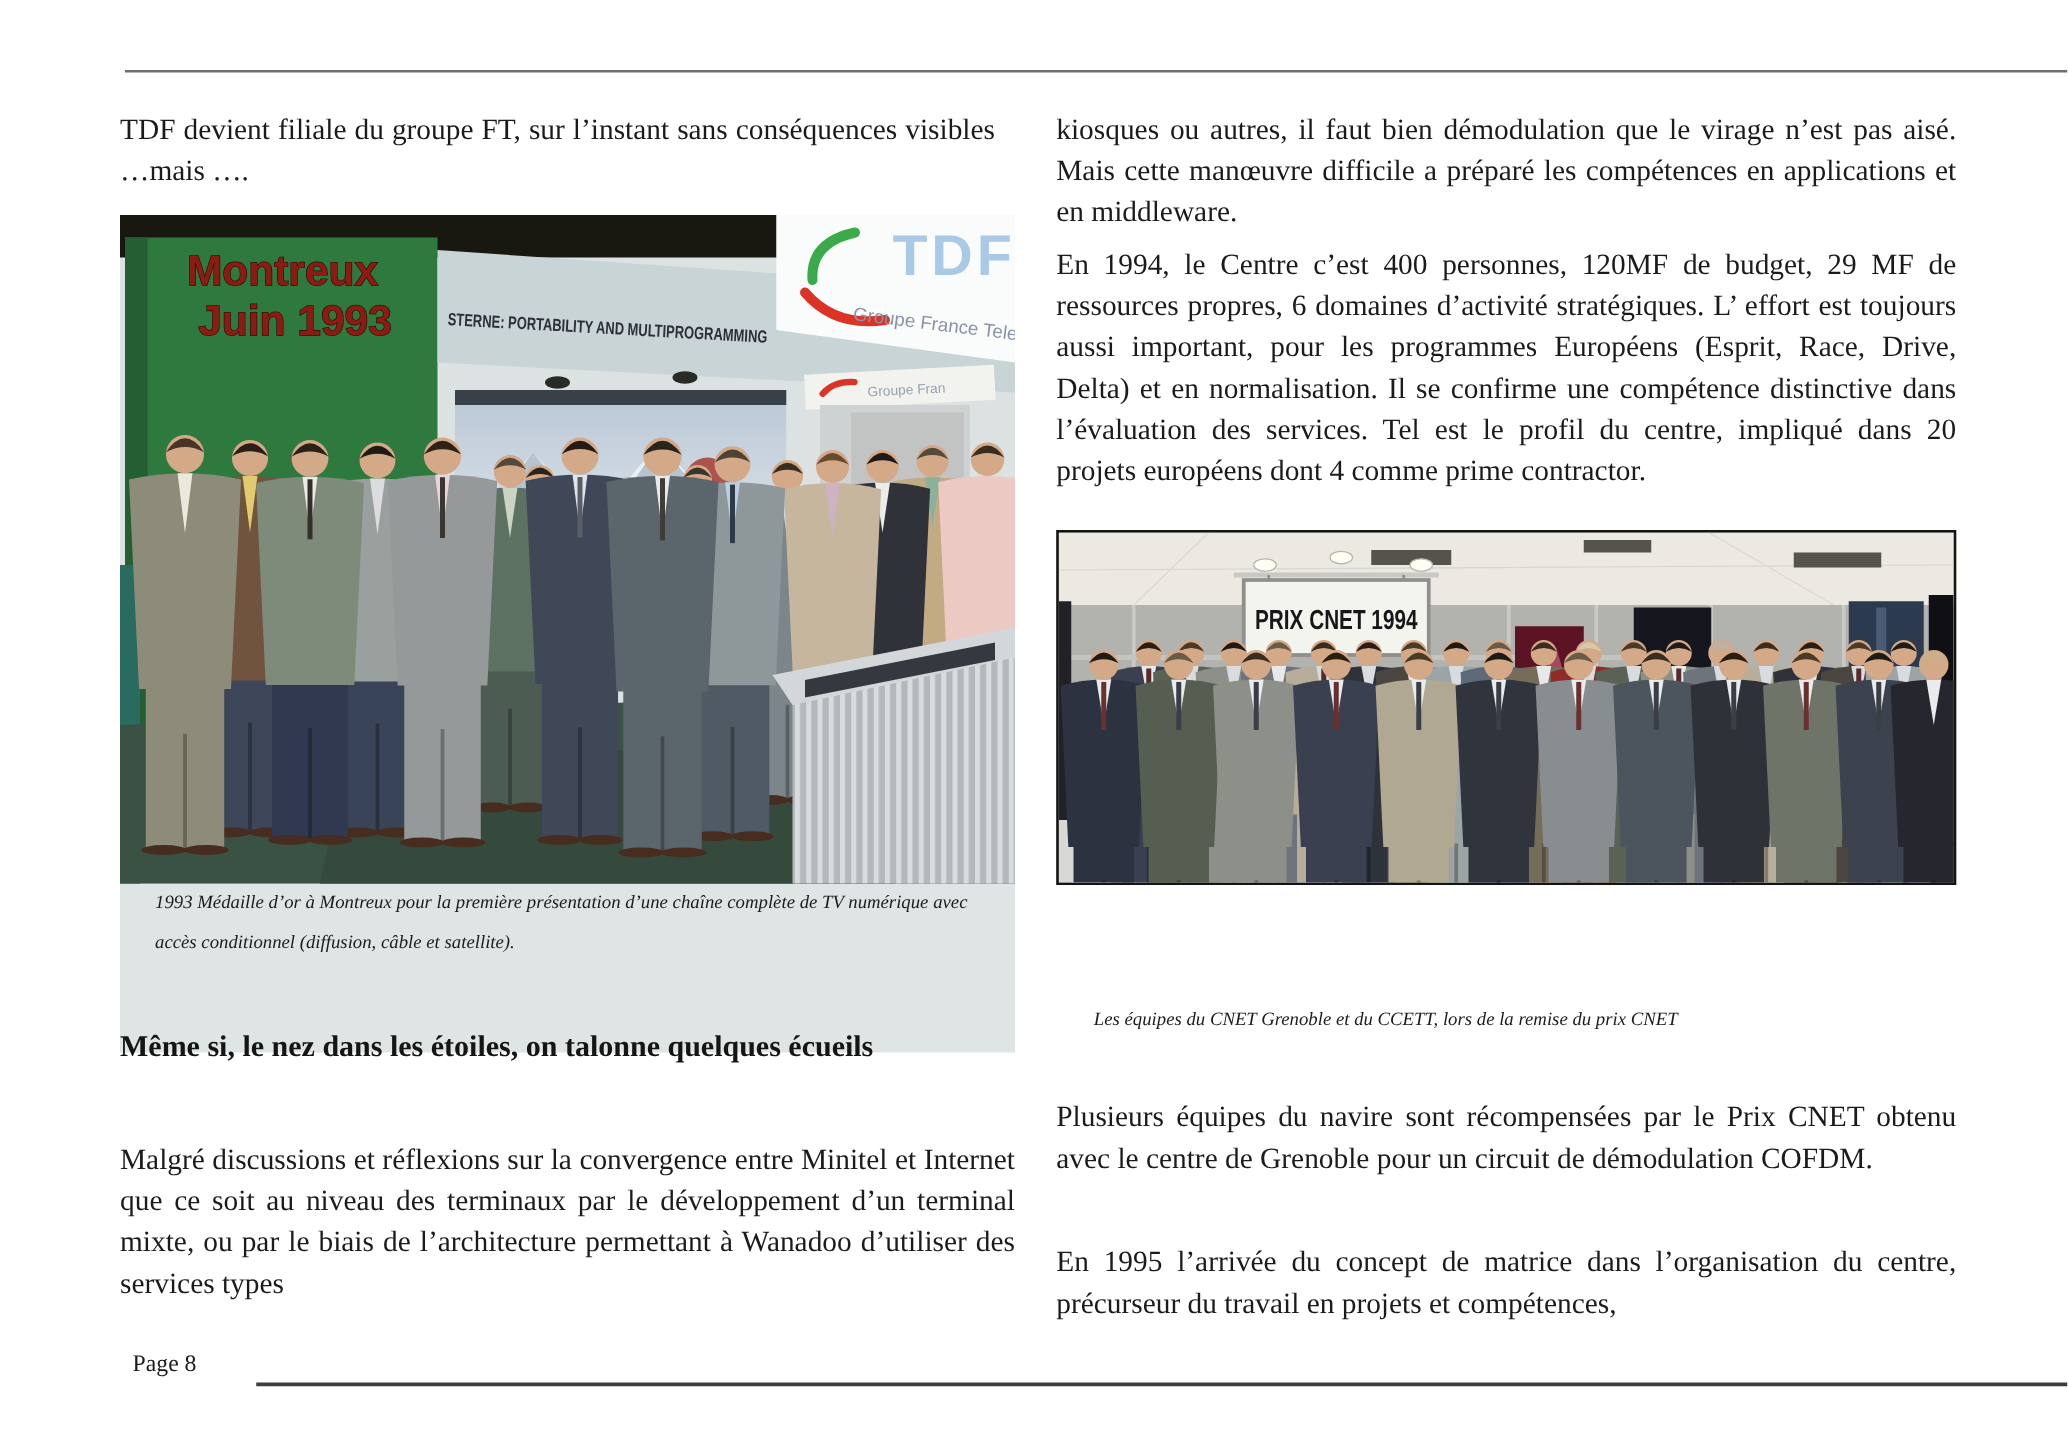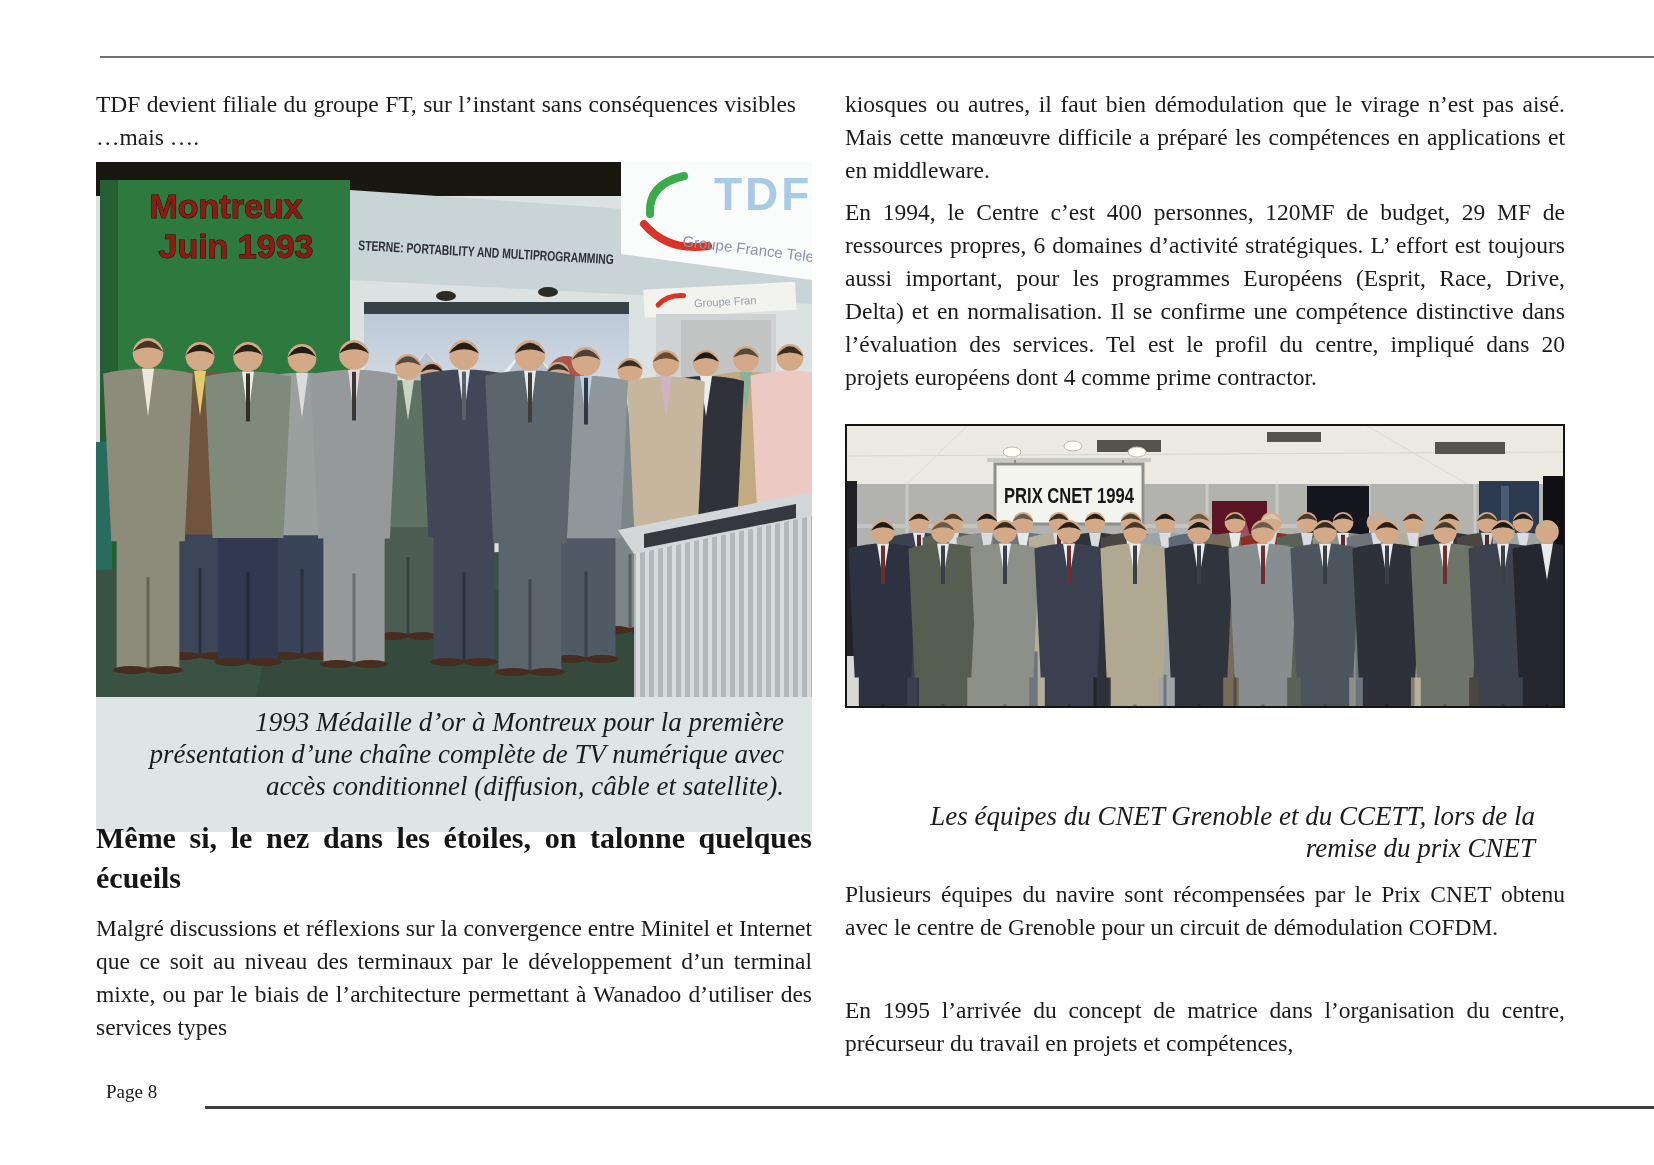--- a/index.html
+++ b/index.html
@@ -3,35 +3,35 @@
 <meta charset="utf-8">
 <style>
   *{margin:0;padding:0;box-sizing:border-box}
   html,body{overflow:hidden}
   body{
     width:1654px;height:1165px;position:relative;background:#ffffff;
     font-family:"Liberation Serif", serif;color:#1b1b1b;
   }
   .abs{position:absolute}
   .body-text{font-size:23.5px;line-height:33px;text-align:justify;color:#1b1b1b}
-  .caption{font-size:27px;line-height:32px;font-style:italic;text-align:right;color:#1b1b1b}
-  .heading{font-size:30px;line-height:40px;font-weight:bold;text-align:justify;color:#151515}
+  .caption{font-size:15px;line-height:32px;font-style:italic;text-align:left;color:#1b1b1b}
+  .heading{font-size:24px;line-height:40px;font-weight:bold;text-align:justify;color:#151515}
   .rule{background:#6e6e6e}
   .photo-frame{overflow:hidden;background:#dfe4e4}
   .photo-frame svg{display:block}
   .footer-label{font-size:19px;color:#1b1b1b}
 </style>
 </head>
 <body>
 
 <div class="abs rule" style="left:100px;right:0;top:56px;height:2px"></div>
 
 <p class="abs body-text" style="left:96px;top:88px;width:700px">TDF devient filiale du groupe FT, sur l’instant sans conséquences visibles …mais ….</p>
 
-<div class="abs photo-frame" style="left:96px;top:162px;width:716px;height:670px">
+<div class="abs photo-frame" style="left:96px;top:172px;width:716px;height:670px">
   <svg id="montreux-svg" width="716" height="535" viewBox="0 0 716 535" xmlns="http://www.w3.org/2000/svg">
     <defs>
       <pattern id="corr" width="9" height="10" patternUnits="userSpaceOnUse">
         <rect width="9" height="10" fill="#b3b8bb"></rect>
         <rect width="4" height="10" fill="#d8dcde"></rect>
       </pattern>
       <linearGradient id="sky" x1="0" y1="0" x2="0" y2="1">
         <stop offset="0" stop-color="#b9c7d5"></stop>
           <stop offset="1" stop-color="#eef2f4"></stop>
       </linearGradient>

